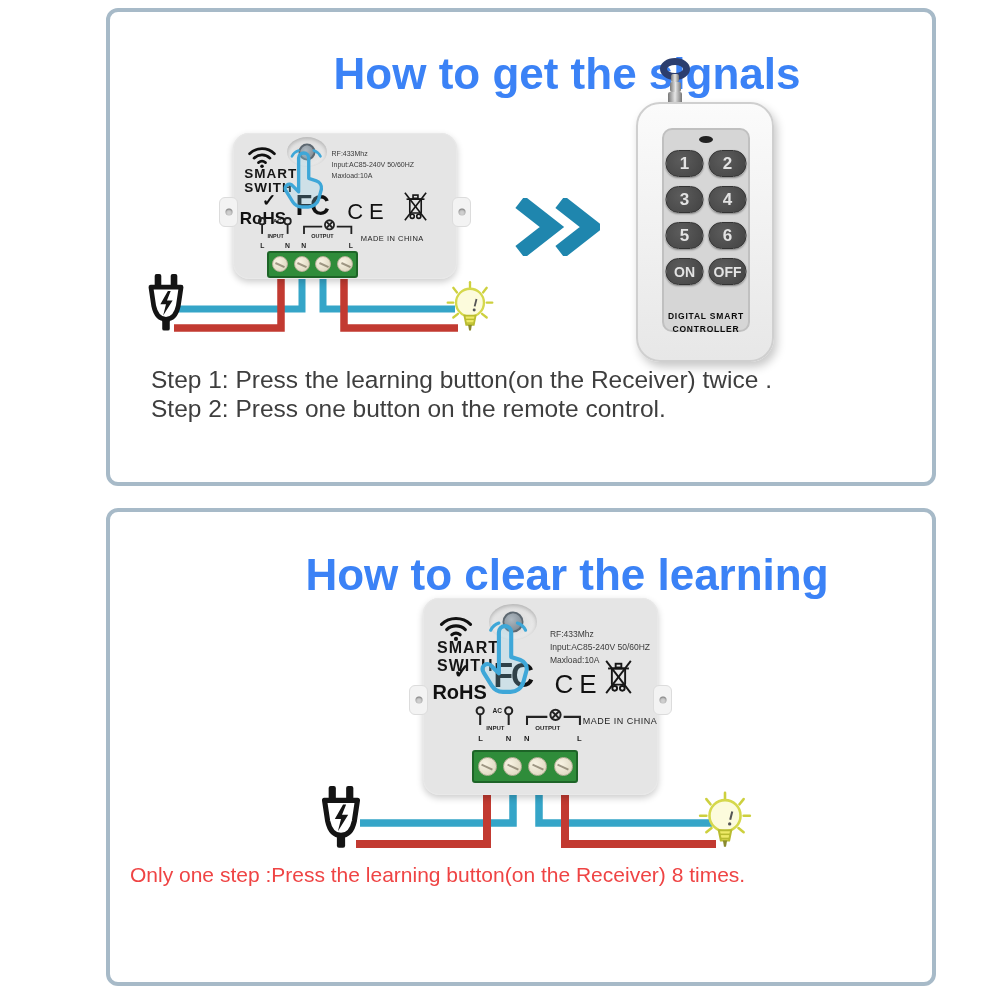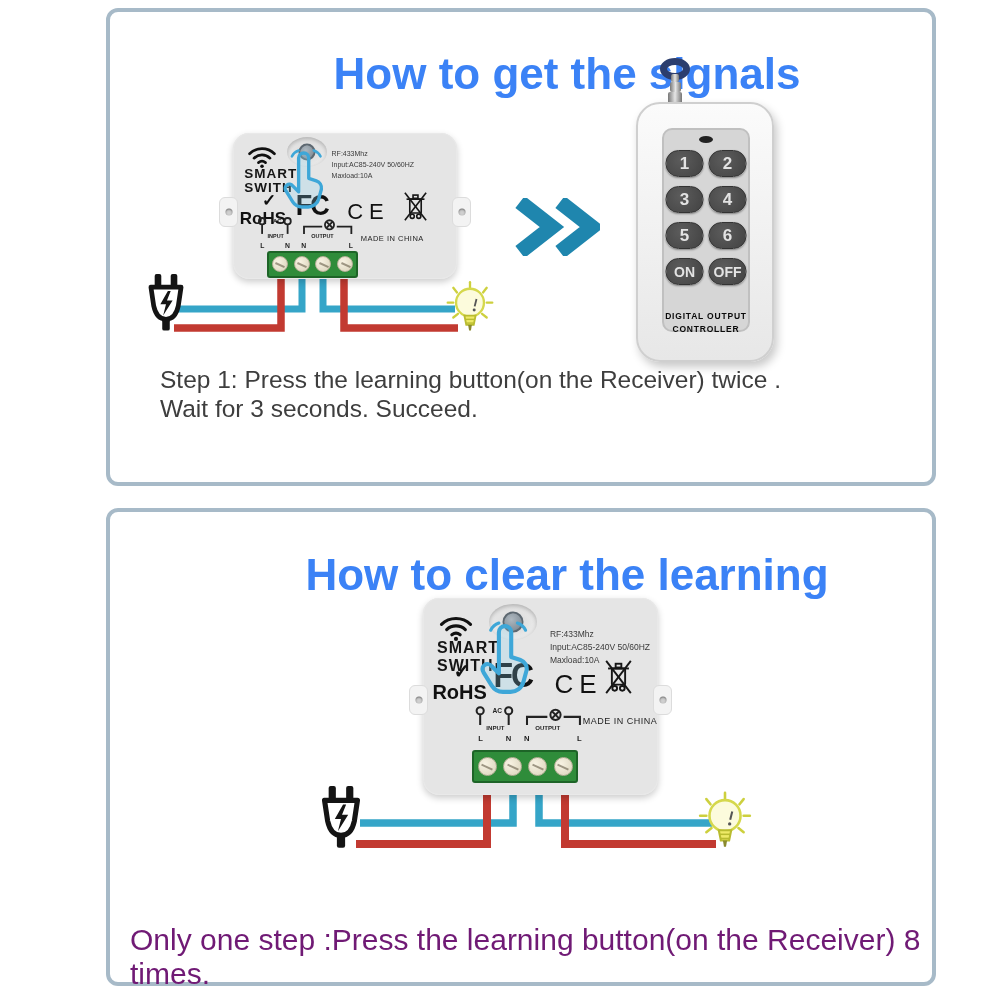--- a/index.html
+++ b/index.html
@@ -103,22 +103,22 @@
             font-size:8.5px;color:#0a0a0a;letter-spacing:.8px;line-height:1.5;}
 
   
   .plug,.bulb{position:absolute;}
   .plug1{left:143px;top:274px;width:46px;height:66px;}
   .plug2{left:316px;top:786px;width:50px;height:72px;}
   .bulb1{left:444px;top:280px;width:52px;height:62px;}
   .bulb2{left:696px;top:790px;width:58px;height:70px;}
 
   
-  .steps{position:absolute;left:160px;top:366px;font-size:24.5px;color:#3e3e3e;line-height:28.5px;}
-  .only{position:absolute;left:130px;top:923px;font-size:30px;color:#701a75;}
+  .steps{position:absolute;left:151px;top:366px;font-size:24.5px;color:#3e3e3e;line-height:28.5px;}
+  .only{position:absolute;left:130px;top:863px;font-size:21px;color:#ef4444;}
 
   svg text{font-family:"Liberation Sans",sans-serif;}
 </style>
 </head>
 <body>
 
 <div class="page">
 
   <div class="panel panel1"></div>
   <div class="panel panel2"></div>
@@ -232,21 +232,21 @@
         <div class="rbtn">1</div>
         <div class="rbtn">2</div>
         <div class="rbtn">3</div>
         <div class="rbtn">4</div>
         <div class="rbtn">5</div>
         <div class="rbtn">6</div>
         <div class="rbtn wide">ON</div>
         <div class="rbtn wide">OFF</div>
       </div>
       <div class="rc-label">
-        <div>DIGITAL OUTPUT</div>
+        <div>DIGITAL SMART</div>
         <div>CONTROLLER</div>
       </div>
     </div>
 
     <svg class="plug plug1" viewBox="0 0 48 70">
       <rect x="12" y="0" width="7" height="14" rx="2" fill="#141414"></rect>
       <rect x="29" y="0" width="7" height="14" rx="2" fill="#141414"></rect>
       <path d="M8 14 H40 L37 34 Q34 48 24 48 Q14 48 11 34 Z" fill="#fff" stroke="#141414" stroke-width="5" stroke-linejoin="round"></path>
       <path d="M26 18 l-8 14 h6 l-3 12 l10 -16 h-6 l4 -10 z" fill="#141414"></path>
       <rect x="20" y="48" width="8" height="12" rx="2" fill="#141414"></rect>
@@ -265,21 +265,21 @@
       <path d="M22 38 h12 l-2 10 h-8 z" fill="#eeea67" stroke="#b9bc30" stroke-width="2"></path>
       <line x1="23" y1="42" x2="33" y2="42" stroke="#b9bc30" stroke-width="1.5"></line>
       <line x1="24" y1="46" x2="32" y2="46" stroke="#b9bc30" stroke-width="1.5"></line>
       <path d="M26 48 h4 l-1 6 h-2 z" fill="#8a8a2e"></path>
       <line x1="33" y1="28" x2="35" y2="20" stroke="#555" stroke-width="2"></line>
       <circle cx="32.5" cy="32" r="1.6" fill="#555"></circle>
     </svg>
 
     <div class="steps">
       <div>Step 1: Press the learning button(on the Receiver) twice .</div>
-      <div>Wait for 3 seconds. Succeed.</div>
+      <div>Step 2: Press one button on the remote control.</div>
     </div>
   </section>
 
   <section>
     <h1 class="sec-title t2">How to clear the learning</h1>
 
     <div class="device dev2">
       <span class="ear ear-l"></span>
       <span class="ear ear-r"></span>
       <svg class="wifi" viewBox="0 0 36 28">

